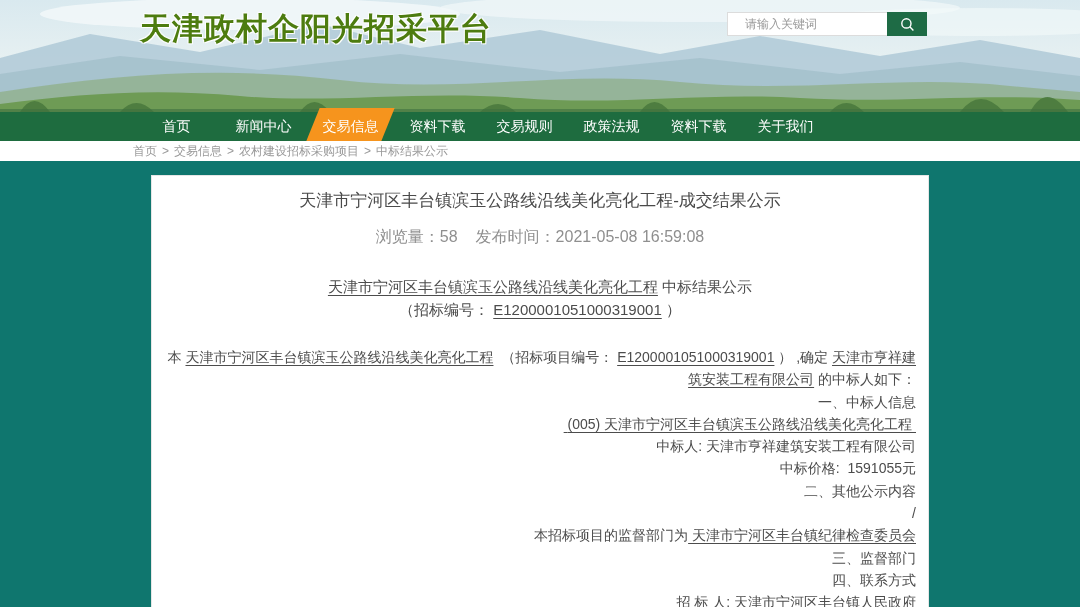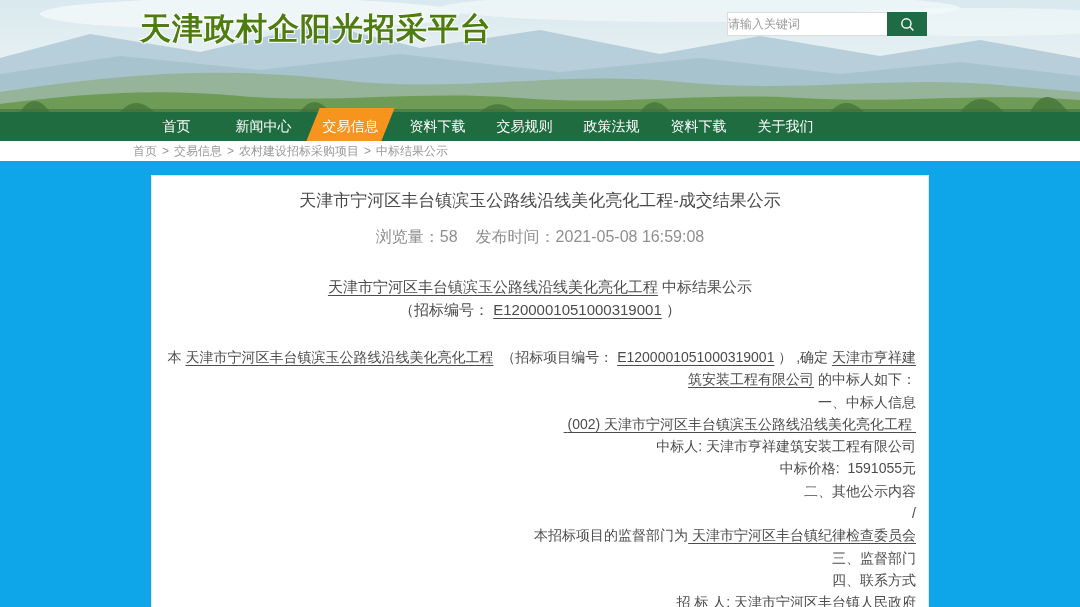--- a/index.html
+++ b/index.html
@@ -7,21 +7,21 @@
               font-family:"Liberation Sans","DejaVu Sans",sans-serif; }
 
   
   .banner { position:relative; width:1080px; height:112px; overflow:hidden; }
   .banner svg.landscape { position:absolute; left:0; top:0; width:100%; height:100%; display:block; }
   .site-title { position:absolute; left:140px; top:8px; font-size:31px; font-weight:bold;
                 color:#4d7c0f; letter-spacing:1px;
                 text-shadow:1px 1px 0 #fff, -1px -1px 0 rgba(255,255,255,.85), 1px -1px 0 rgba(255,255,255,.7), -1px 1px 0 rgba(255,255,255,.7); }
   .search { position:absolute; left:727px; top:12px; display:flex; height:24px; }
   .search-input { width:160px; height:24px; border:1px solid #dcdcdc; border-right:none; background:#fff;
-                  padding:0 0; font-size:12px; color:#333; outline:none; }
+                  padding:0 17px; font-size:12px; color:#333; outline:none; }
   .search-input::placeholder { color:#9a9a9a; }
   .search-btn { width:40px; height:24px; border:none; background:#1E6B45; cursor:pointer;
                 display:flex; align-items:center; justify-content:center; }
 
   
   .navbar { position:relative; width:1080px; height:29px; background:#1E6C3F;
             display:flex; align-items:stretch; padding-left:133px; }
   .nav-item { position:relative; width:87px; display:flex; align-items:center; justify-content:center;
               color:#fff; font-size:14px; cursor:pointer; }
   .nav-item .tab-bg { display:none; }
@@ -29,21 +29,21 @@
                              background:#F6941D; transform:skewX(-22deg); z-index:0; }
   .nav-item span.lbl { position:relative; z-index:1; }
 
   
   .breadcrumb { height:20px; background:#fff; display:flex; align-items:center;
                 padding-left:133px; font-size:12px; color:#999; }
   .breadcrumb a { color:#999; text-decoration:none; cursor:pointer; }
   .breadcrumb .sep { margin:0 5px; color:#999; }
 
   
-  .content-bg { width:1080px; height:446px; background:#0ea5e9; }
+  .content-bg { width:1080px; height:446px; background:#0f766e; }
   .card { margin-left:151px; width:778px; height:440px; margin-top:0; position:relative; top:14px;
           background:#fff; border:1px solid #E6E6E6; padding:0 12px; }
   .card-title { margin-top:13px; text-align:center; font-size:17px; color:#4A4A4A; }
   .card-meta { margin-top:15px; text-align:center; font-size:16px; color:#8F8F8F; }
   .card-meta .gap { display:inline-block; width:18px; }
   .sub-block { margin-top:27px; text-align:center; font-size:15px; color:#4C4C4C; line-height:23px; }
   .article-body { margin-top:25px; font-size:14px; color:#4C4C4C; line-height:22.3px; }
   .article-body .line { white-space:pre-wrap;text-align:right; }
   .u { text-decoration:underline; text-underline-offset:3px; text-decoration-thickness:1px; }
 </style>
@@ -128,21 +128,21 @@
     <div class="card-meta">
       <span>浏览量：</span><span>58</span><span class="gap"></span><span>发布时间：</span><span>2021-05-08 16:59:08</span>
     </div>
     <div class="sub-block" id="subtitle">
         <div class="line"><span class="u">天津市宁河区丰台镇滨玉公路线沿线美化亮化工程</span><span> 中标结果公示</span></div>
         <div class="line"><span>（招标编号： </span><span class="u">E1200001051000319001</span><span> ）</span></div>
       </div>
     <div class="article-body" id="articleBody">
         <div class="line"><span>本 </span><span class="u">天津市宁河区丰台镇滨玉公路线沿线美化亮化工程</span><span>  （招标项目编号： </span><span class="u">E1200001051000319001</span><span> ） ,确定 </span><span class="u">天津市亨祥建筑安装工程有限公司</span><span> 的中标人如下：</span></div>
         <div class="line"><span>一、中标人信息</span></div>
-        <div class="line"><span class="u"> (002) 天津市宁河区丰台镇滨玉公路线沿线美化亮化工程 </span></div>
+        <div class="line"><span class="u"> (005) 天津市宁河区丰台镇滨玉公路线沿线美化亮化工程 </span></div>
         <div class="line"><span>中标人: 天津市亨祥建筑安装工程有限公司</span></div>
         <div class="line"><span>中标价格:  1591055元</span></div>
         <div class="line"><span>二、其他公示内容</span></div>
         <div class="line"><span>/</span></div>
         <div class="line"><span>本招标项目的监督部门为</span><span class="u"> 天津市宁河区丰台镇纪律检查委员会</span></div>
         <div class="line"><span>三、监督部门</span></div>
         <div class="line"><span>四、联系方式</span></div>
         <div class="line"><span>招 标 人: 天津市宁河区丰台镇人民政府</span></div>
       </div>
   </div>

